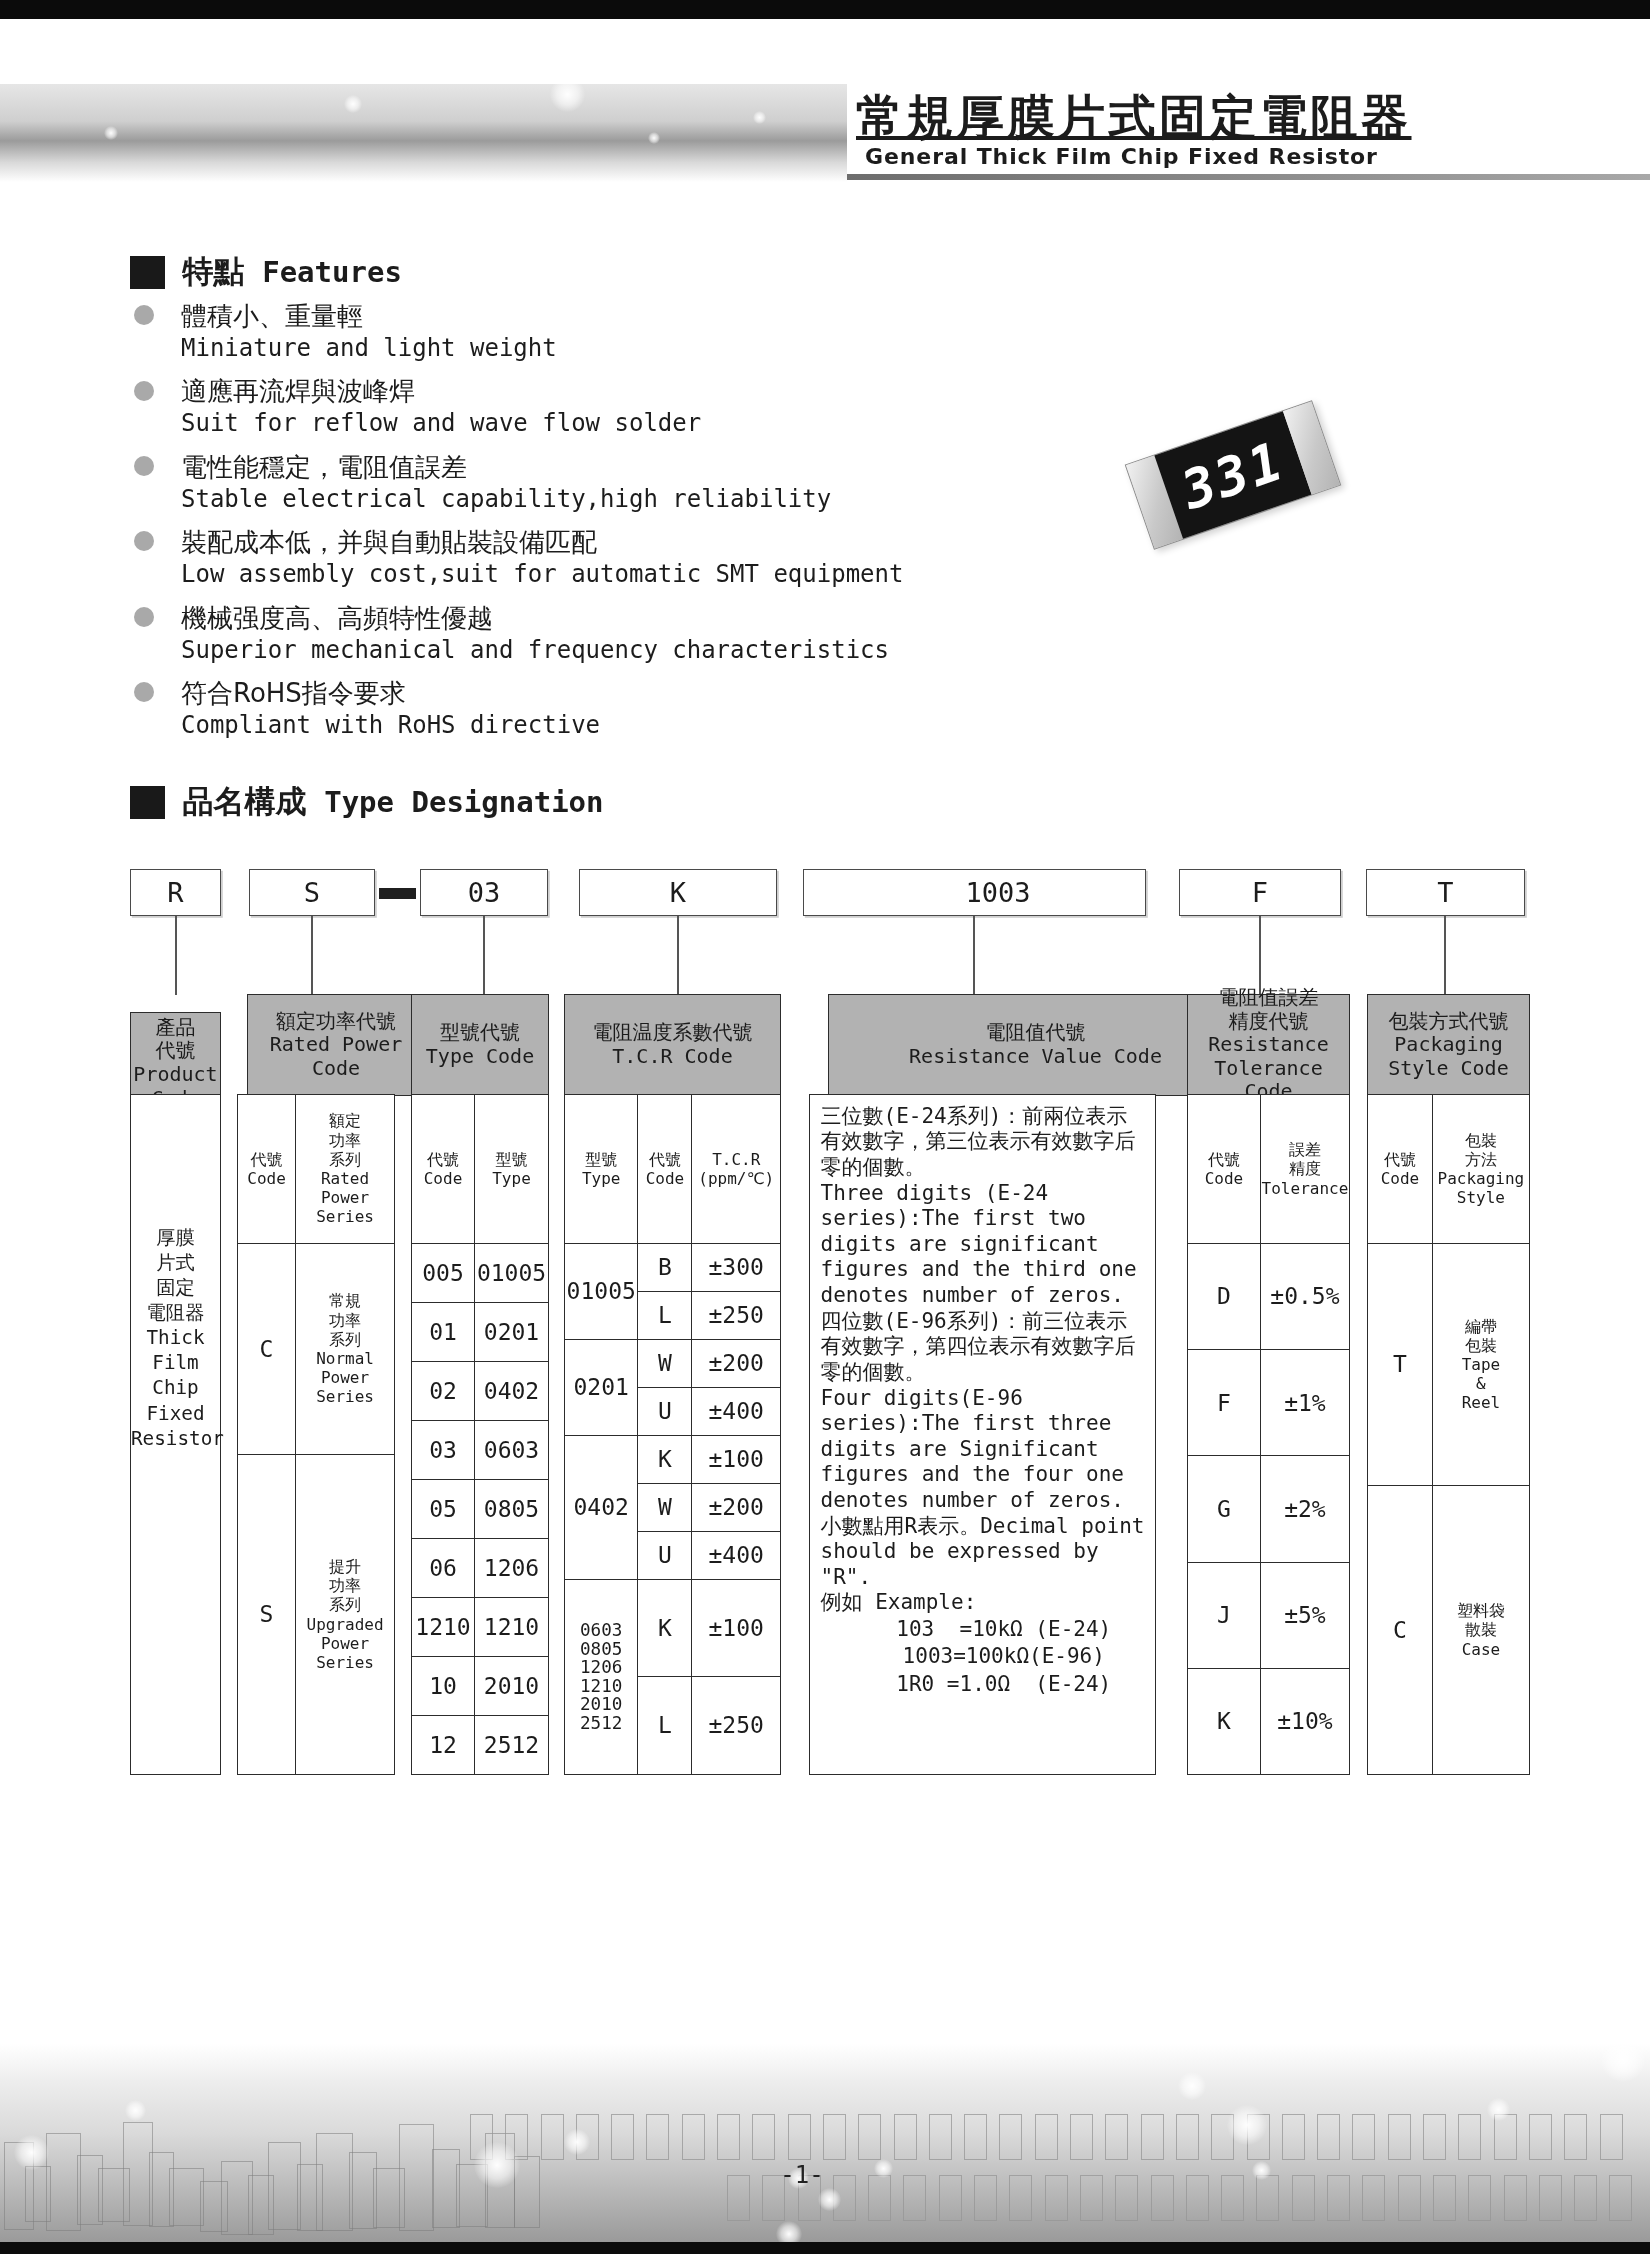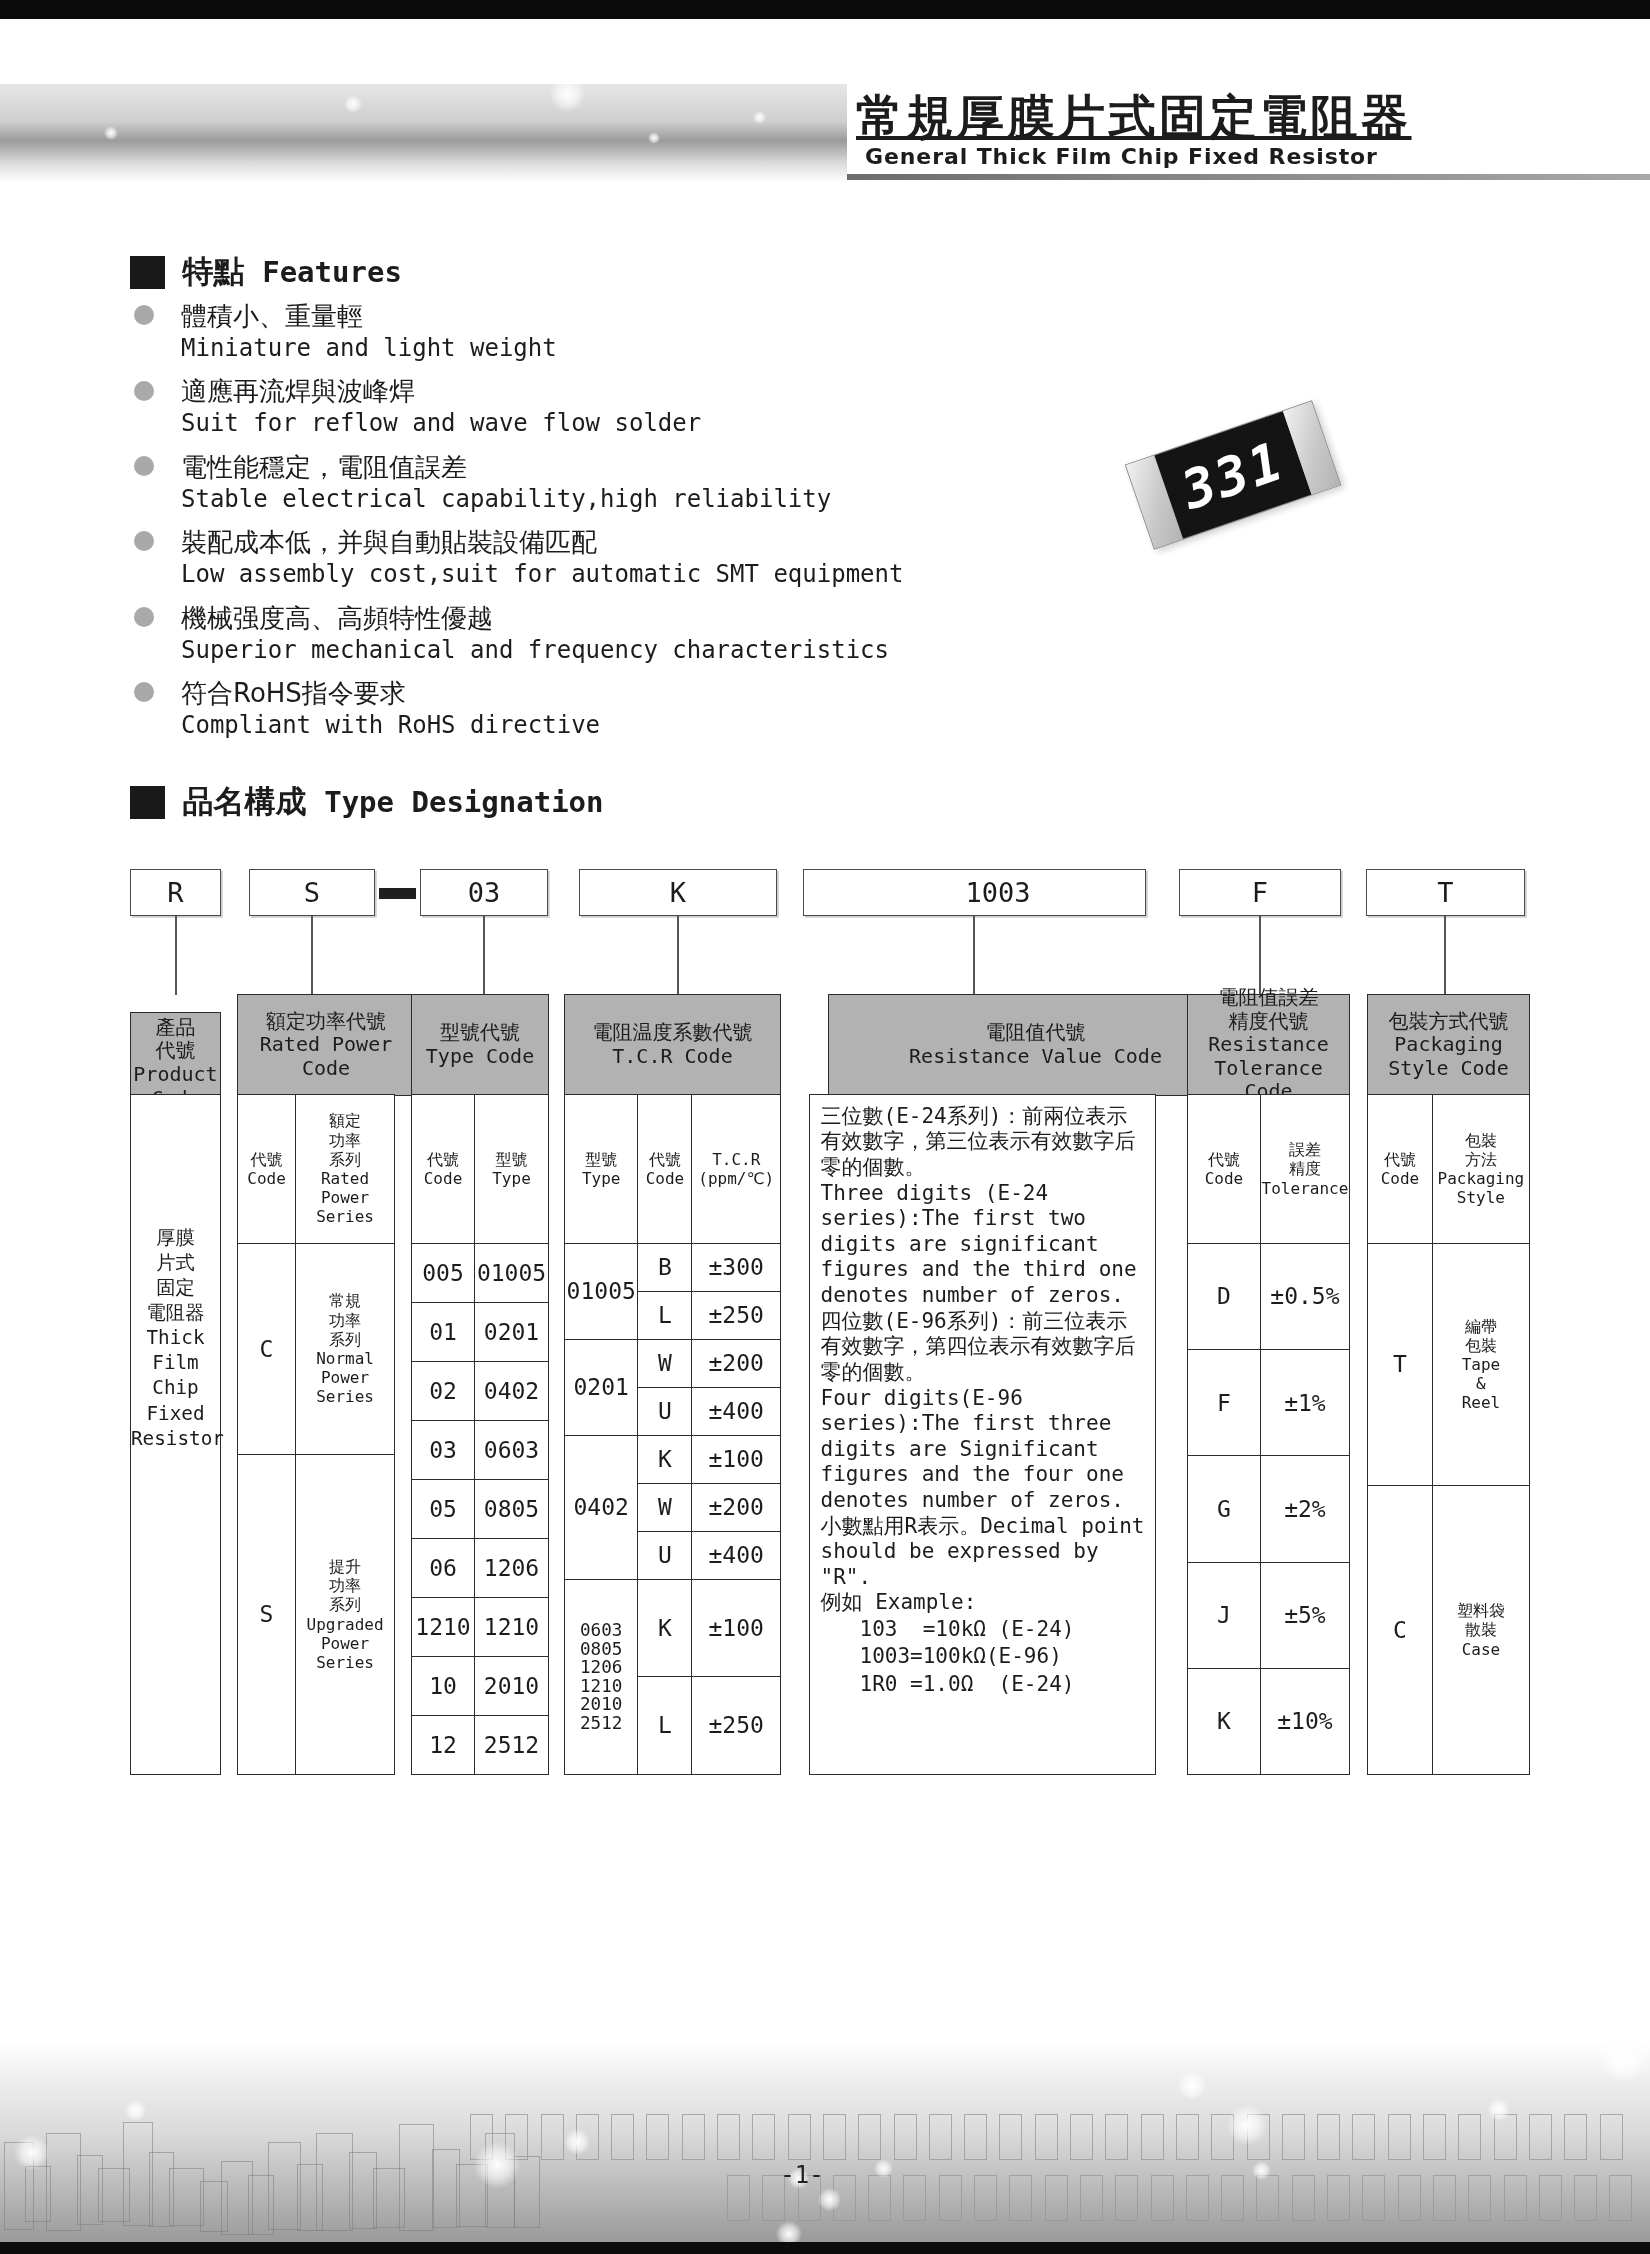--- a/index.html
+++ b/index.html
@@ -64,21 +64,21 @@
 
   .col1body { position:absolute; left:130px; top:1094px; width:91px; height:681px;
     border:1.8px solid #2c2c2c; background:#fff; text-align:center; white-space:pre-line;
     font-size:19.3px; line-height:1.3; padding-top:130px; }
 
   .valbody { position:absolute; left:809px; top:1094px; width:347px; height:681px;
     border:1.8px solid #2c2c2c; background:#fff; padding:8.8px 7px 0 10.5px;
     font-size:21px; line-height:1.22; text-align:left; }
   .valbody p { margin:0; }
   .exlabel { margin-top:7px; }
-  .ex { white-space:pre; padding-left:39px; line-height:1.3; }
+  .ex { white-space:pre; padding-left:39px; line-height:1.3;text-align:center; }
 
   
   .fband { position:absolute; left:0; top:2044px; width:1650px; height:198px;
     background: linear-gradient(180deg,#ffffff 0%,#eeeeee 18%,#dadada 45%,#b4b4b4 78%,#9a9a9a 100%); }
   .rects { position:absolute; display:flex; gap:12.3px; height:46px; overflow:hidden; }
   .rects i { flex:0 0 23px; border:1.8px solid rgba(150,150,150,.75); height:100%; }
   .skyline { position:absolute; left:0; top:2089px; width:562px; height:153px; }
   .skyline i { position:absolute; border:1.8px solid rgba(125,125,125,.55); }
   .pagenum { position:absolute; left:745px; top:2161px; width:114px; text-align:center; font-size:24px; color:#222; }
 </style>
@@ -165,21 +165,21 @@
   <i class="vline" style="left:483px;"></i>
   <i class="vline" style="left:677px;"></i>
   <i class="vline" style="left:973px;"></i>
   <i class="vline" style="left:1259px;"></i>
   <i class="vline" style="left:1444px;"></i>
 
   <div class="chead" style="left:130px;width:91px;margin-top:18px;">產品
 代號
 Product
 Code</div>
-  <div class="chead" style="left:237px;width:178px;">額定功率代號
+  <div class="chead" style="left:247px;width:178px;">額定功率代號
 Rated Power
 Code</div>
   <div class="chead" style="left:411px;width:138px;">型號代號
 Type Code</div>
   <div class="chead" style="left:564px;width:217px;">電阻温度系數代號
 T.C.R Code</div>
   <div class="chead" style="left:828px;width:415px;">電阻值代號
 Resistance Value Code</div>
   <div class="chead" style="left:1187px;width:163px;">電阻值誤差
 精度代號

